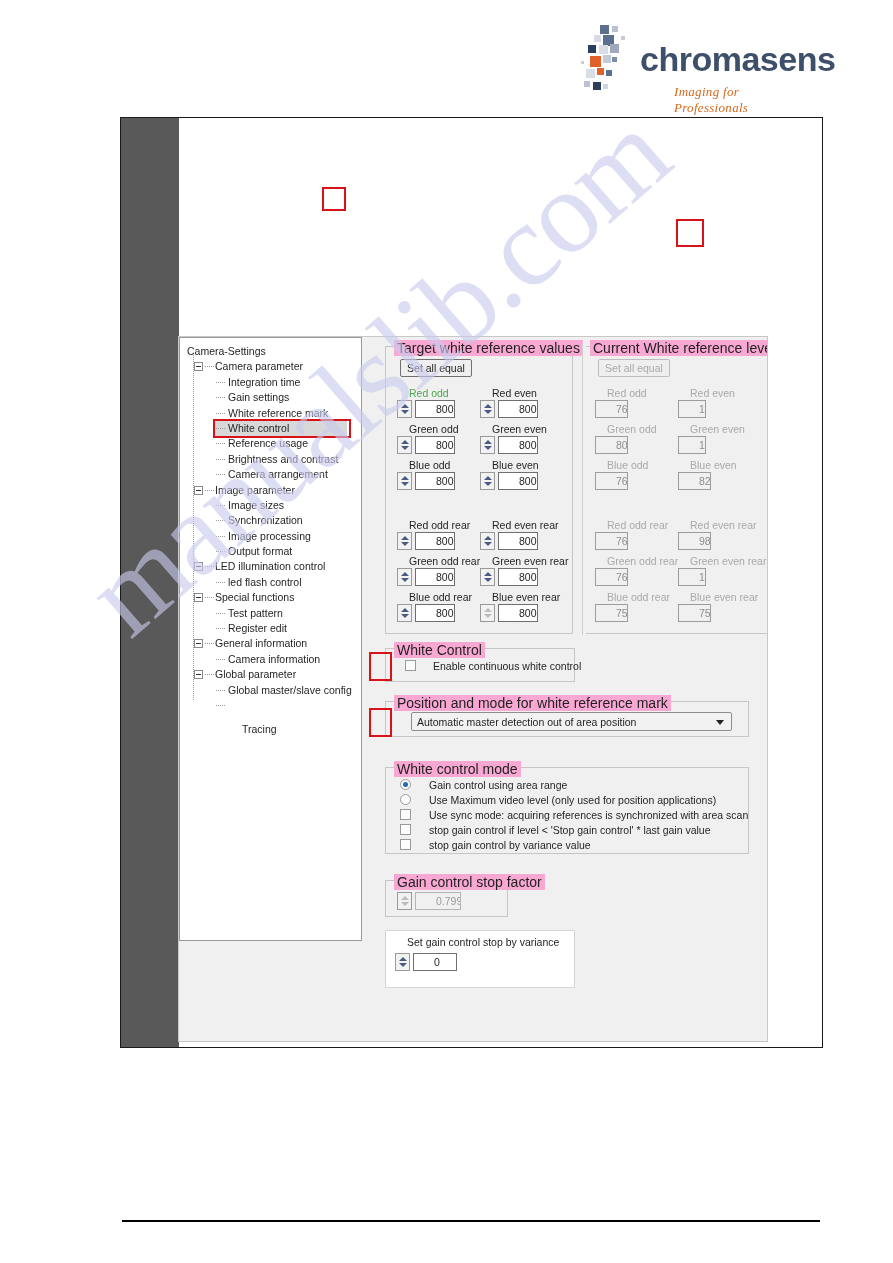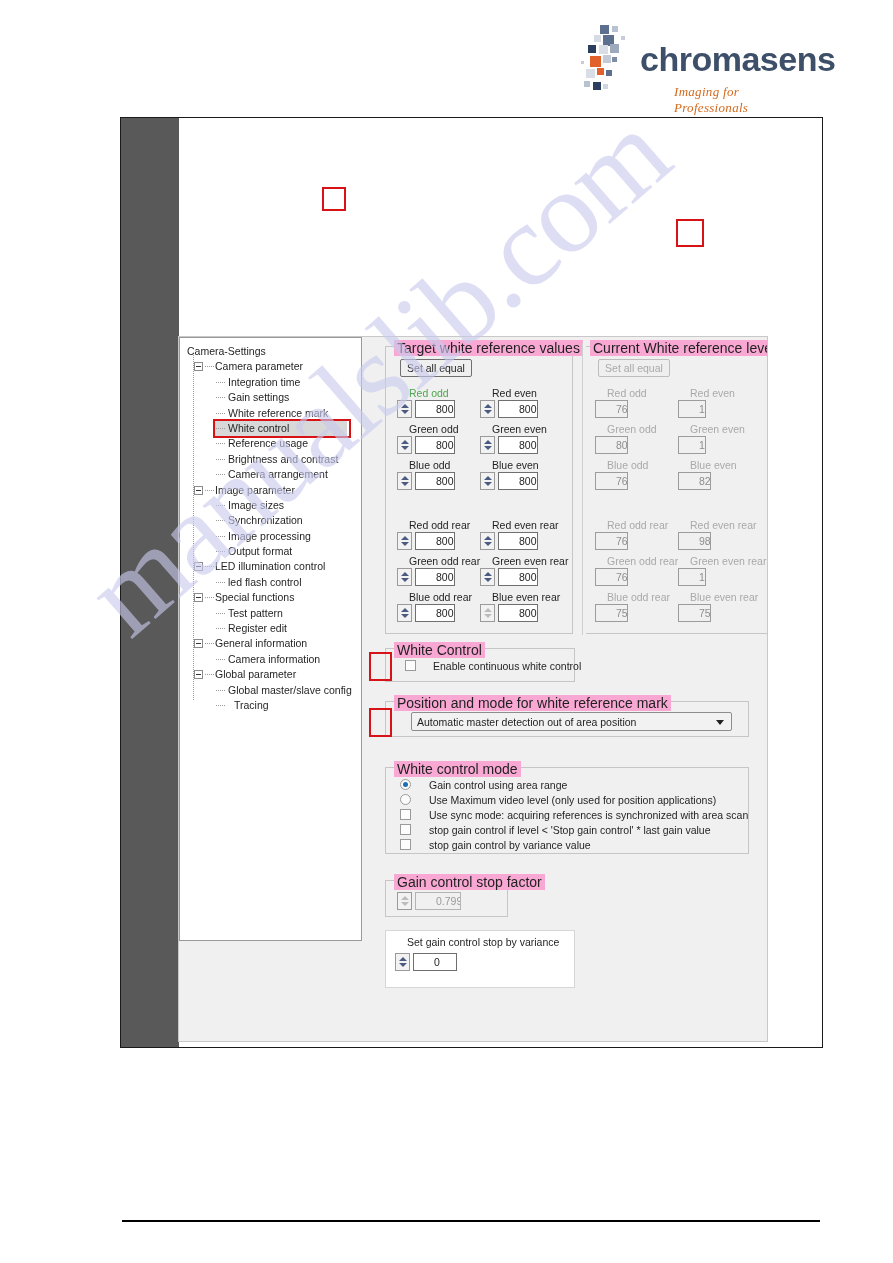--- a/index.html
+++ b/index.html
@@ -253,21 +253,21 @@
       <span class="tree-node" style="left:9px;"></span>
       <span class="dots" style="left:20px; width:9px;"></span>
       <span class="tx" style="left:30px;">Global parameter</span>
     </div>
     <div class="tree-row">
       <span class="dots" style="left:31px; width:9px;"></span>
       <span class="tx" style="left:43px;">Global master/slave config</span>
     </div>
     <div class="tree-row">
       <span class="dots" style="left:31px; width:9px;"></span>
-      <span class="tx" style="left:49px;">Tracing</span>
+      <span class="tx" style="left:57px;margin-top:24px;">Tracing</span>
     </div>
   </div>
 
   <div class="grp" style="left:206px; top:9px; width:188px; height:288px;">
     <div class="cap">Target white reference values</div>
 
     <div class="btn" style="left:14px; top:12px; width:72px;">Set all equal</div>
 
     <div class="lbl green" style="left:11px; top:40px;">Red odd</div>
     <div class="lbl" style="left:94px; top:40px;">Red even</div>

